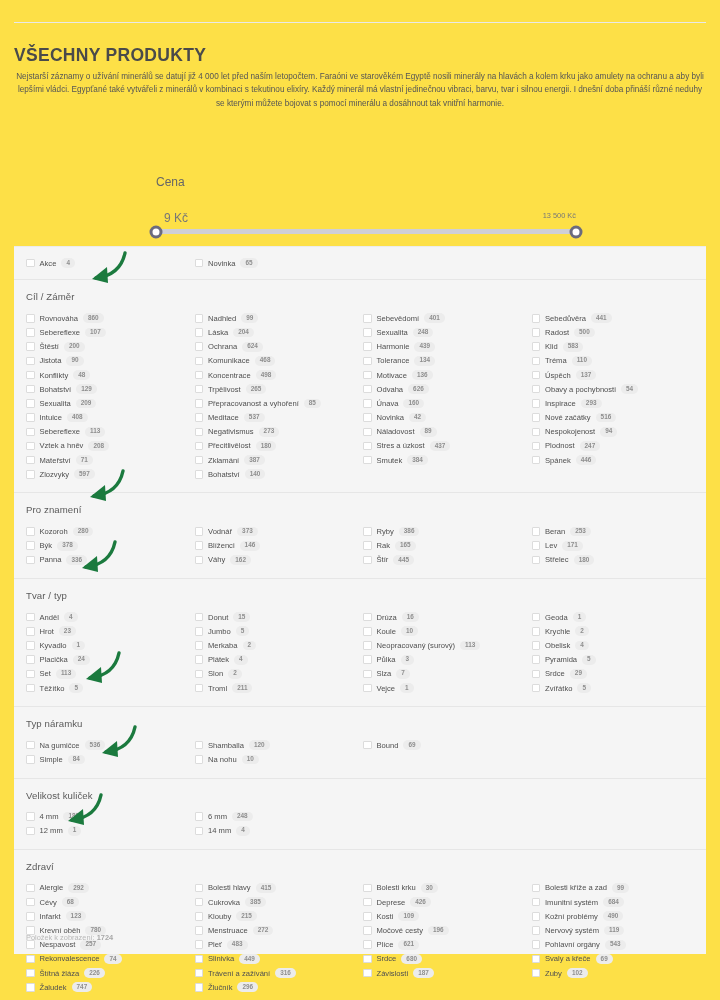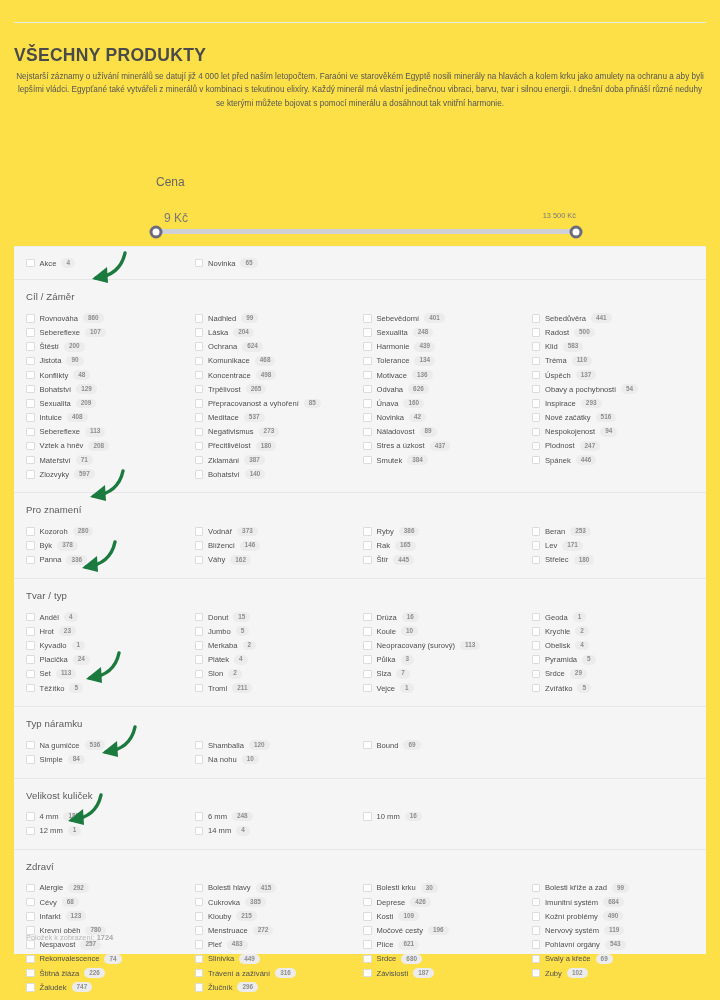--- a/index.html
+++ b/index.html
@@ -666,27 +666,20 @@
             <div class="fcol">
               <div class="fitem">
                 <span class="cbox"></span>
                 <span class="flabel">6 mm</span>
                 <span class="fcount">248</span>
               </div>
               <div class="fitem">
                 <span class="cbox"></span>
                 <span class="flabel">14 mm</span>
                 <span class="fcount">4</span>
-              </div>
-            </div>
-            <div class="fcol">
-              <div class="fitem">
-                <span class="cbox"></span>
-                <span class="flabel">10 mm</span>
-                <span class="fcount">16</span>
               </div>
             </div>
           </div>
         </div>
         <div class="fsection">
           <div class="fsection-head">Zdraví</div>
           <div class="fgrid">
             <div class="fcol">
               <div class="fitem">
                 <span class="cbox"></span>

